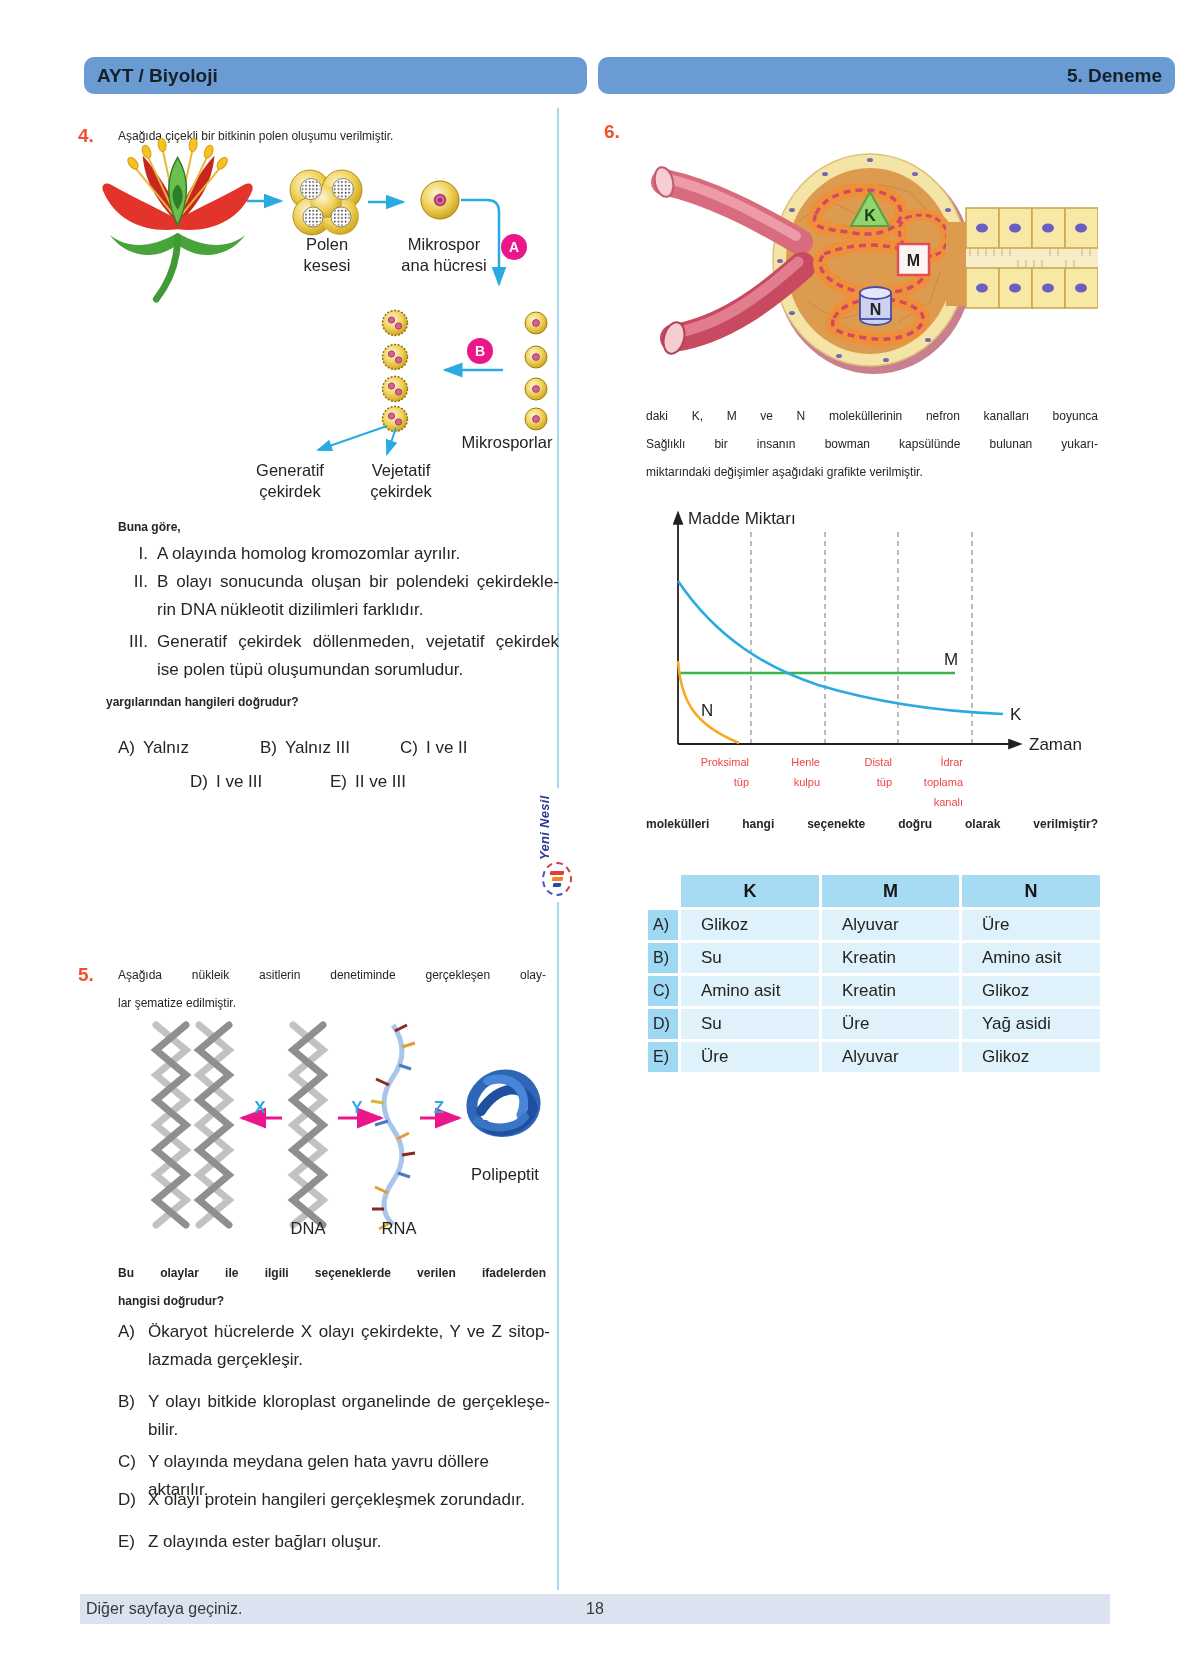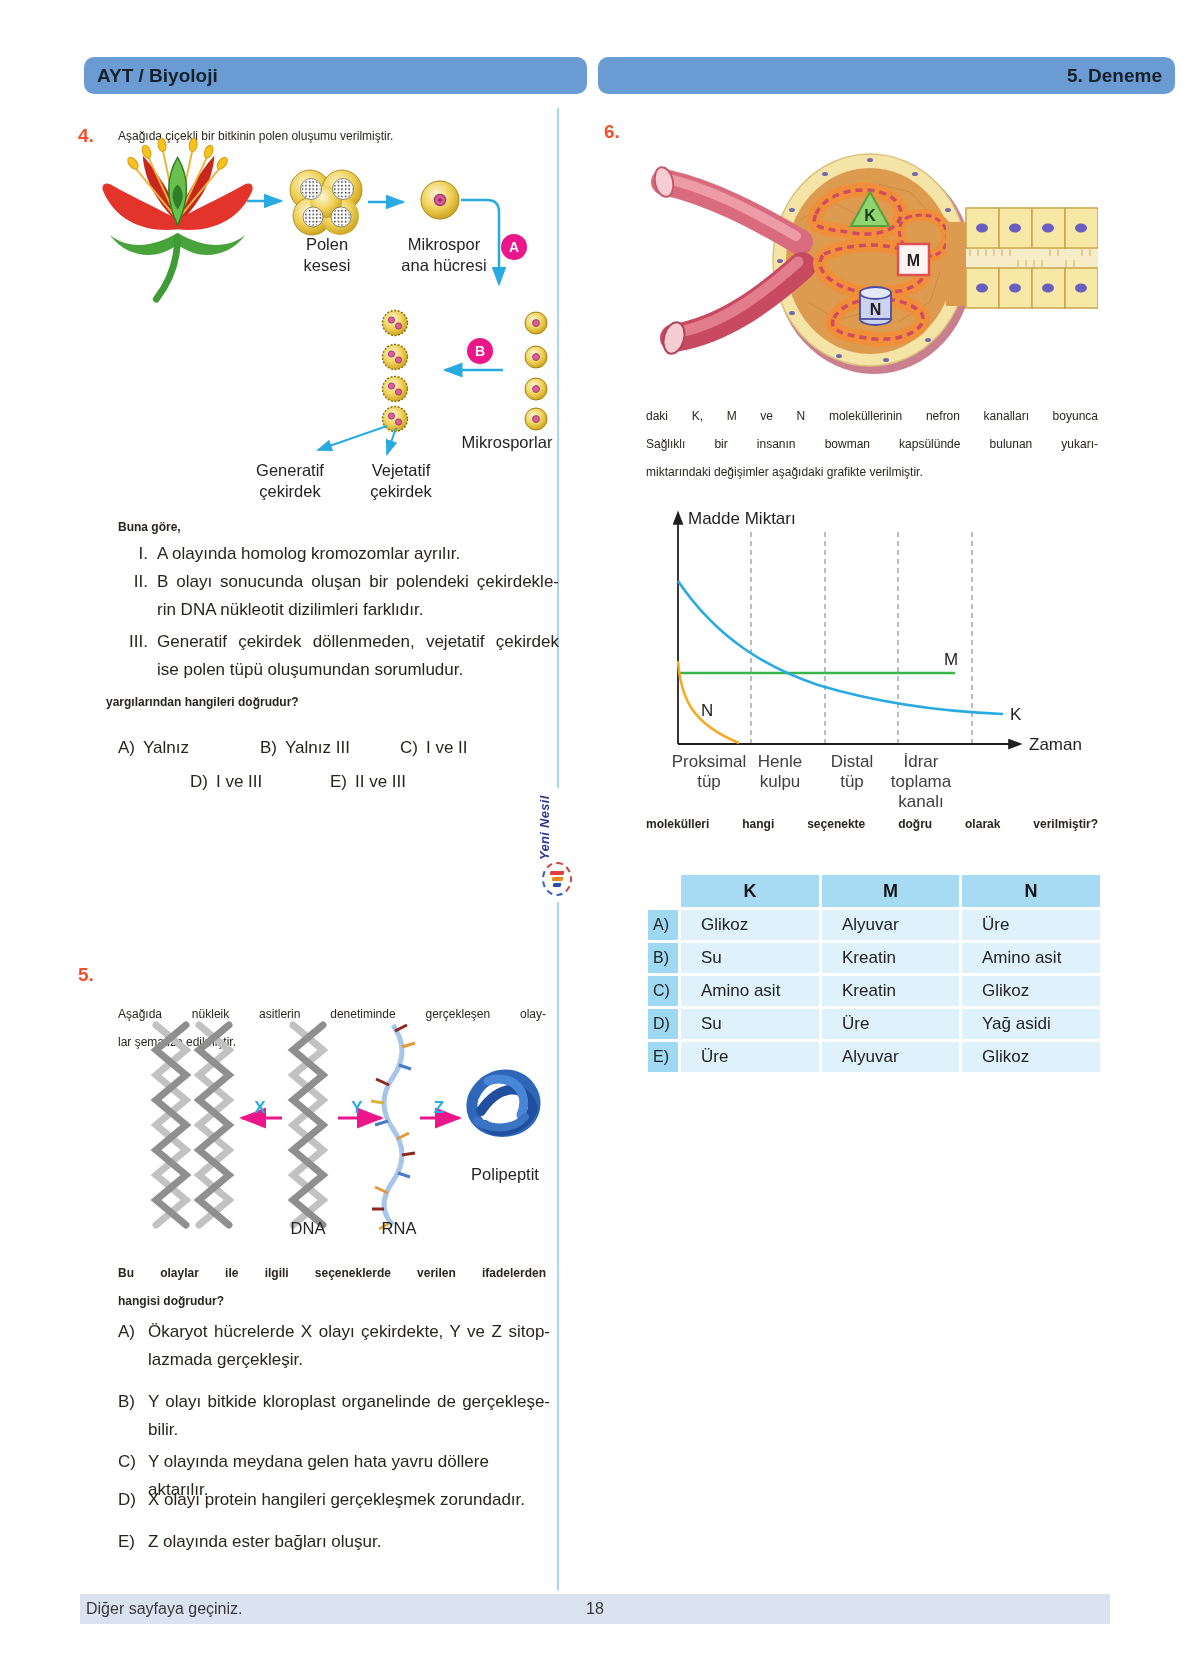--- a/index.html
+++ b/index.html
@@ -16,21 +16,21 @@
   .jl{text-align:justify;text-align-last:justify;}
   .stmt{position:absolute;display:flex;font-size:17px;line-height:28px;}
   .roman{width:30px;text-align:right;padding-right:9px;flex:none;}
   .olab{width:30px;flex:none;}
   .stext{width:402px;}
   .optrow{position:absolute;display:flex;font-size:17px;line-height:28px;}
   .opt{display:flex;}
   .olabel{margin-right:8px;}
   .dlabel{position:absolute;font-size:16.5px;line-height:21px;text-align:center;color:#242424;}
   .cyanlbl{position:absolute;color:#29abe2;font-weight:700;font-size:17px;line-height:18px;text-align:center;}
-  .glabel{position:absolute;text-align:center;font-size:17px;line-height:20px;color:#404040;}
+  .glabel{position:absolute;text-align:right;font-size:11px;line-height:20px;color:#ef4444;}
   .tbl{position:absolute;display:grid;grid-template-columns:30px 138px 137px 138px;
        grid-template-rows:32px 30px 30px 30px 30px 30px;gap:3px;}
   .tbl .hempty{background:transparent;}
   .tbl .h{background:#a6dbf3;font-weight:700;font-size:18px;text-align:center;line-height:32px;color:#161616;}
   .tbl .rl{background:#9fd8f2;font-size:16px;line-height:30px;padding-left:5px;color:#222;}
   .tbl .c{background:#dff1fb;font-size:17px;line-height:30px;padding-left:20px;color:#222;}
   .footer{position:absolute;left:80px;top:1594px;width:1030px;height:30px;background:#dbe3f1;
           font-size:16px;color:#38383a;line-height:30px;}
   .footer .fnote{padding-left:6px;}
   .footer .pagenum{position:absolute;left:0;right:0;text-align:center;top:0;}
@@ -254,21 +254,21 @@
       <span class="olabel">D)</span>
       <span>I ve III</span>
     </div>
     <div class="opt">
       <span class="olabel">E)</span>
       <span>II ve III</span>
     </div>
   </div>
 
   <div class="qnum" style="left:78px;top:961px;">5.</div>
-  <div class="abs t17" style="left:118px;top:961px;width:428px;margin-top:39px;">
+  <div class="abs t17" style="left:118px;top:961px;width:428px;">
     <div class="jl">Aşağıda nükleik asitlerin denetiminde gerçekleşen olay-</div>
     <div>lar şematize edilmiştir.</div>
   </div>
 
   <div class="abs" style="left:140px;top:1015px;width:410px;height:225px;">
     <svg width="410" height="225" viewBox="0 0 410 225">
       <defs>
         <marker id="aM" markerWidth="10" markerHeight="9" refX="8" refY="3.5" orient="auto">
           <path d="M0,0 L9,3.5 L0,7 z" fill="#ec168b"></path>
         </marker>

